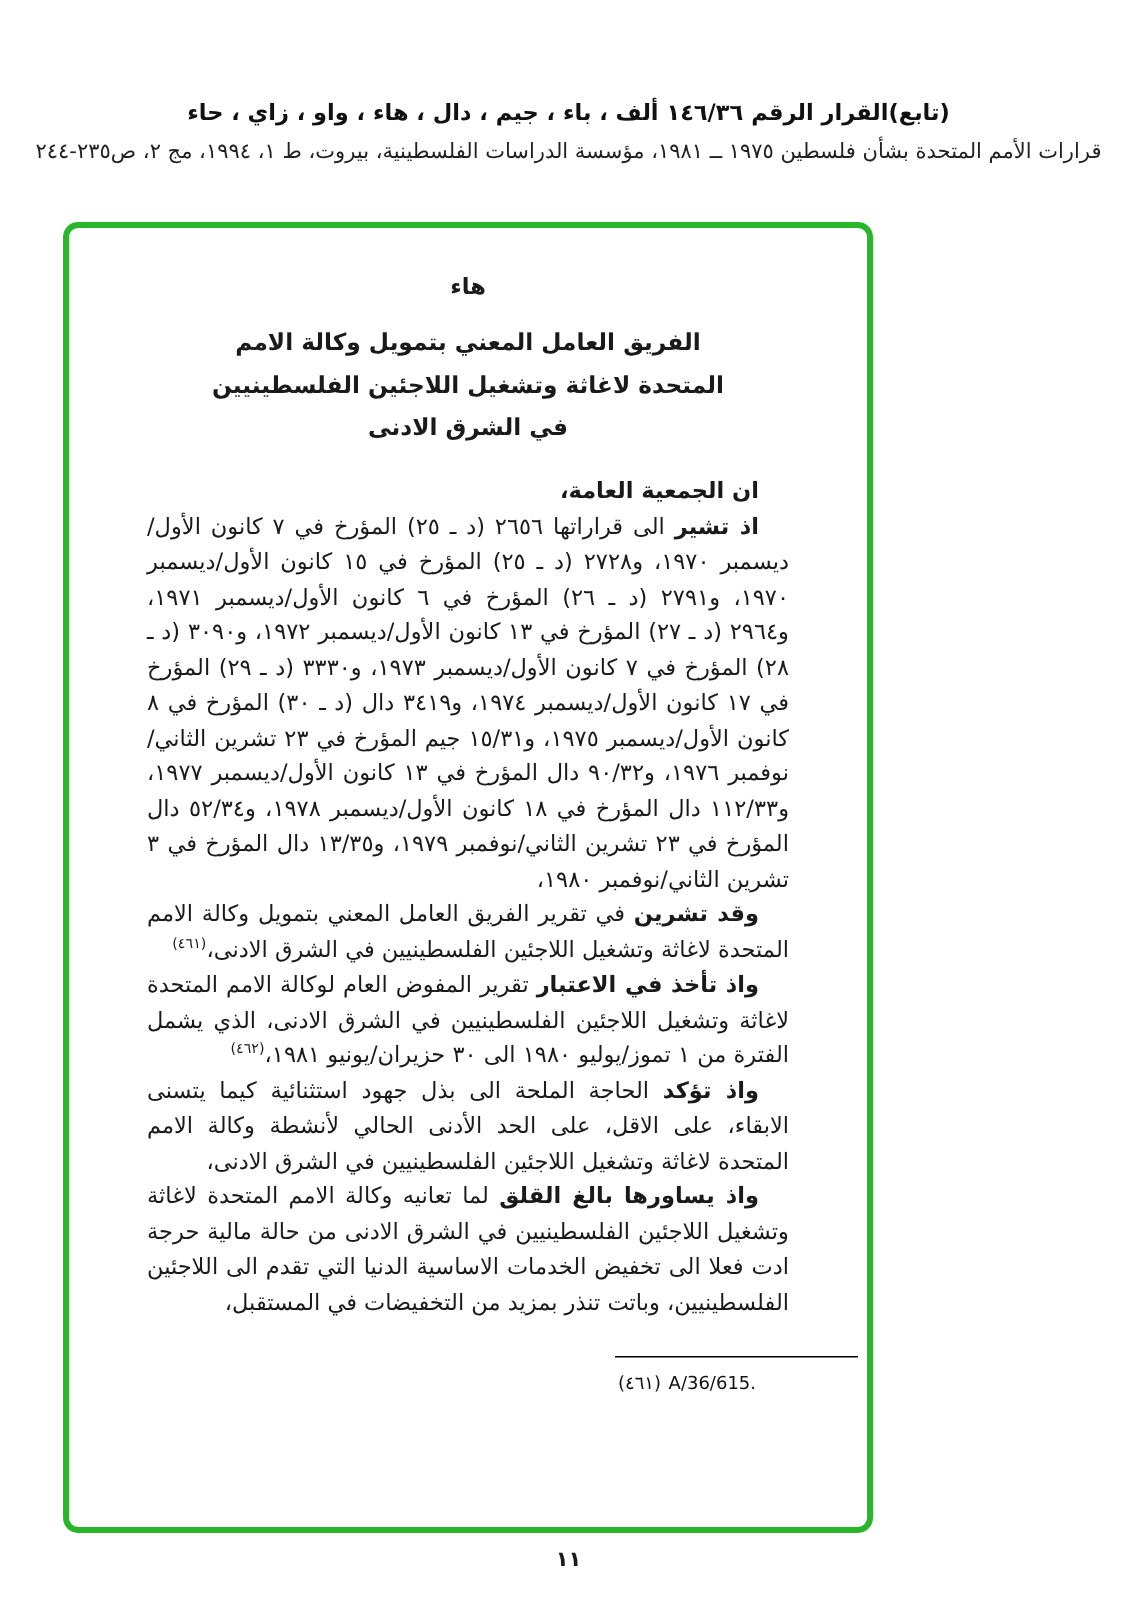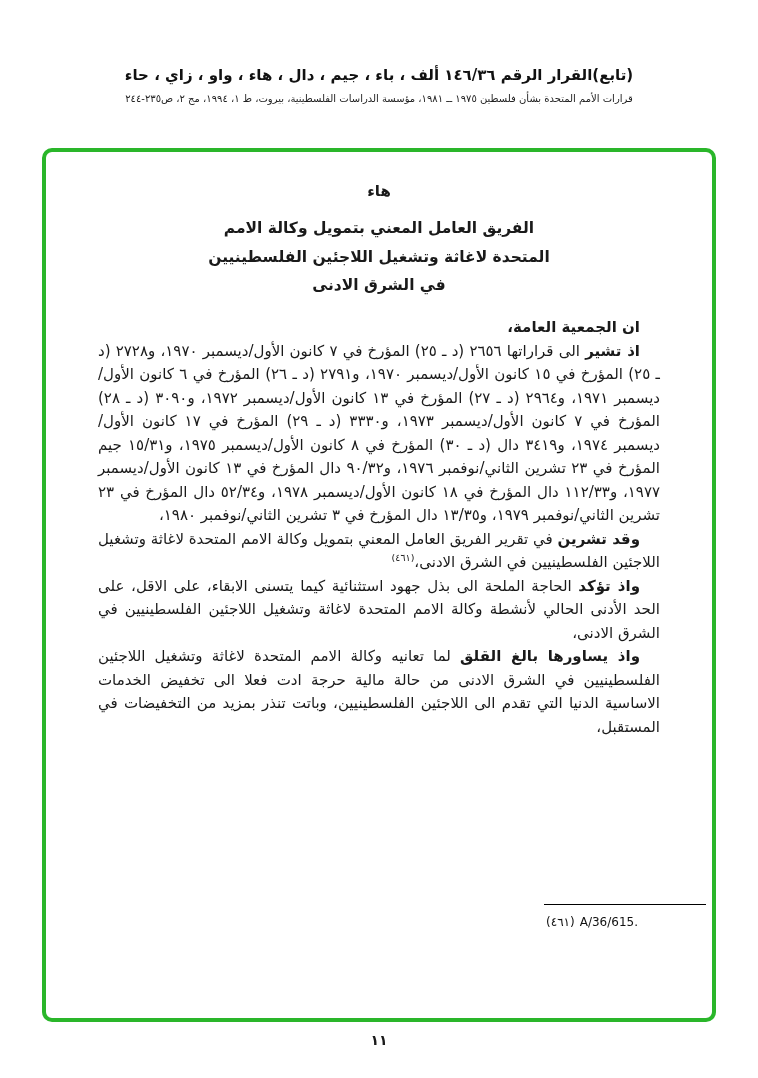--- a/index.html
+++ b/index.html
@@ -22,31 +22,31 @@
     text-align: center;
     direction: rtl;
   }
   .header-title {
     font-size: 15px;
     font-weight: 700;
     letter-spacing: 0.2px;
     color: #111;
   }
   .header-source {
-    font-size: 10px;
+    font-size: 14px;
     margin-top: 9px;
     color: #222;
   }
 
   
   .box {
     position: absolute;
     top: 148px;
     left: 42px;
-    width: 674px;
+    width: 540px;
     height: 874px;
     box-sizing: border-box;
     border: 4px solid #2ab62a; 
     border-radius: 10px;
     padding: 30px 52px 0 52px;
     direction: rtl;
   }
 
   .section-letter {
     text-align: center;
@@ -126,20 +126,21 @@
 في الشرق الادنى</div>
 
   <div class="body-text">
 
     <p class="para opening">ان الجمعية العامة،</p>
 
     <p class="para"><span class="lead">اذ تشير</span><span> الى قراراتها ٢٦٥٦ (د ـ ٢٥) المؤرخ في ٧ كانون الأول/ديسمبر ١٩٧٠، و٢٧٢٨ (د ـ ٢٥) المؤرخ في ١٥ كانون الأول/ديسمبر ١٩٧٠، و٢٧٩١ (د ـ ٢٦) المؤرخ في ٦ كانون الأول/ديسمبر ١٩٧١، و٢٩٦٤ (د ـ ٢٧) المؤرخ في ١٣ كانون الأول/ديسمبر ١٩٧٢، و٣٠٩٠ (د ـ ٢٨) المؤرخ في ٧ كانون الأول/ديسمبر ١٩٧٣، و٣٣٣٠ (د ـ ٢٩) المؤرخ في ١٧ كانون الأول/ديسمبر ١٩٧٤، و٣٤١٩ دال (د ـ ٣٠) المؤرخ في ٨ كانون الأول/ديسمبر ١٩٧٥، و١٥/٣١ جيم المؤرخ في ٢٣ تشرين الثاني/نوفمبر ١٩٧٦، و٩٠/٣٢ دال المؤرخ في ١٣ كانون الأول/ديسمبر ١٩٧٧، و١١٢/٣٣ دال المؤرخ في ١٨ كانون الأول/ديسمبر ١٩٧٨، و٥٢/٣٤ دال المؤرخ في ٢٣ تشرين الثاني/نوفمبر ١٩٧٩، و١٣/٣٥ دال المؤرخ في ٣ تشرين الثاني/نوفمبر ١٩٨٠،</span></p>
 
     <p class="para"><span class="lead">وقد تشرين</span><span> في تقرير الفريق العامل المعني بتمويل وكالة الامم المتحدة لاغاثة وتشغيل اللاجئين الفلسطينيين في الشرق الادنى،</span><sup class="ref">(٤٦١)</sup></p>
 
+    <p class="para"><span class="lead">واذ تأخذ في الاعتبار</span><span> تقرير المفوض العام لوكالة الامم المتحدة لاغاثة وتشغيل اللاجئين الفلسطينيين في الشرق الادنى، الذي يشمل الفترة من ١ تموز/يوليو ١٩٨٠ الى ٣٠ حزيران/يونيو ١٩٨١،</span><sup class="ref">(٤٦٢)</sup></p>
 
     <p class="para"><span class="lead">واذ تؤكد</span><span> الحاجة الملحة الى بذل جهود استثنائية كيما يتسنى الابقاء، على الاقل، على الحد الأدنى الحالي لأنشطة وكالة الامم المتحدة لاغاثة وتشغيل اللاجئين الفلسطينيين في الشرق الادنى،</span></p>
 
     <p class="para"><span class="lead">واذ يساورها بالغ القلق</span><span> لما تعانيه وكالة الامم المتحدة لاغاثة وتشغيل اللاجئين الفلسطينيين في الشرق الادنى من حالة مالية حرجة ادت فعلا الى تخفيض الخدمات الاساسية الدنيا التي تقدم الى اللاجئين الفلسطينيين، وباتت تنذر بمزيد من التخفيضات في المستقبل،</span></p>
 
   </div>
 
   <div class="footnotes">
     <div class="fn-rule"></div>
     <p class="fn fn-first"><span class="fn-marker">(٤٦١)</span><span class="fn-text">A/36/615.</span></p>

